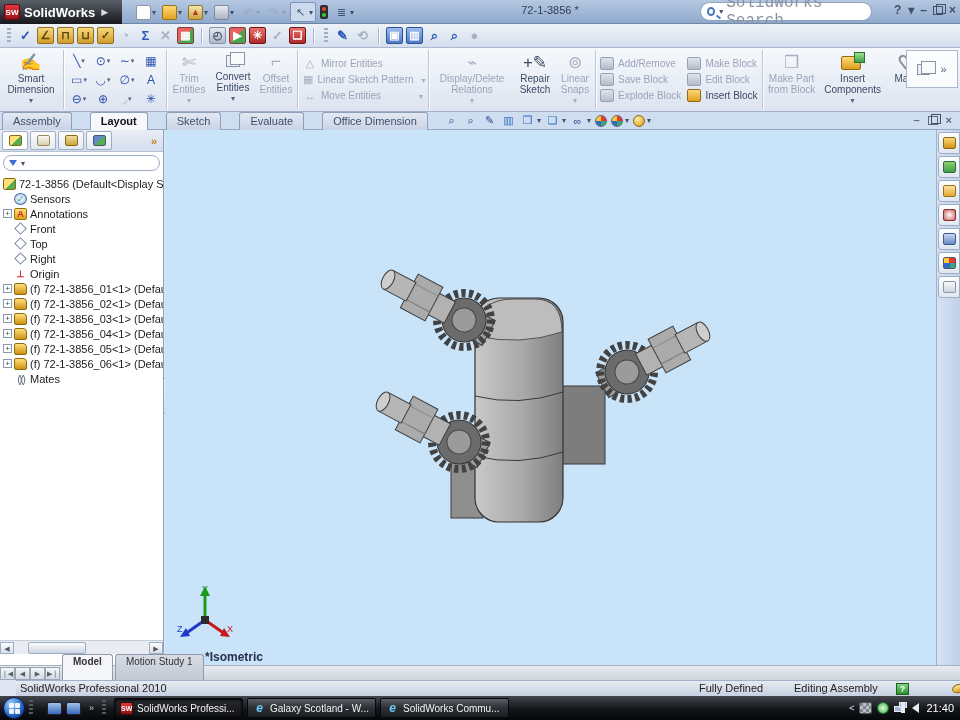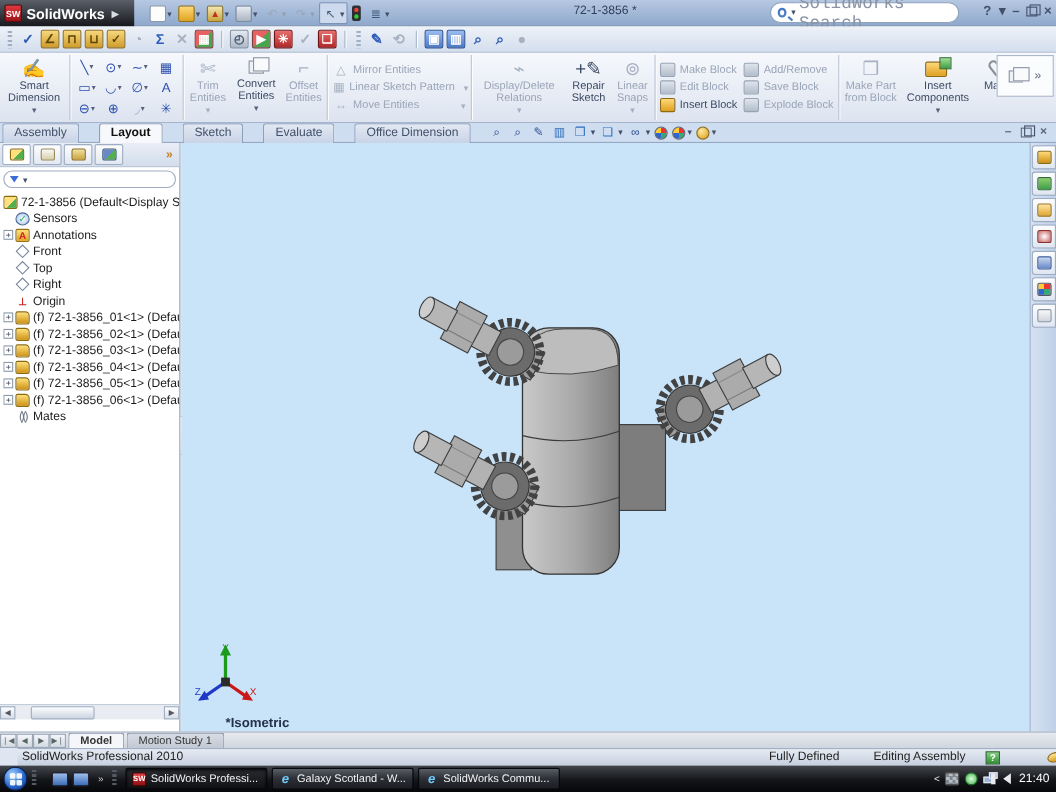--- a/index.html
+++ b/index.html
@@ -144,21 +144,21 @@
   .tp-lib { background:linear-gradient(#8ecf6a,#3f9e4c); border:1px solid #2a6e33; }
   .tp-folder { background:linear-gradient(#ffe4a0,#e0a830); border:1px solid #9a7110; }
   .tp-search { background:radial-gradient(#fff,#c86060); border:1px solid #8a3030; }
   .tp-palette { background:linear-gradient(#c8d8f0,#6888c8); border:1px solid #3a5a9a; }
   .tp-appear { border-radius:50%; background:conic-gradient(#e33 0 25%, #3a7 25% 50%, #36c 50% 75%, #fc3 75%); border:1px solid #556; }
   .tp-props { background:linear-gradient(#f8f8f8,#d0d5dc); border:1px solid #8a94a4; }
 
   
   .bottomtabs { position:absolute; left:0; top:665px; width:960px; height:15px; background:linear-gradient(#e8ebf0,#cfd5de); border-top:1px solid #a8b2c0; display:flex; align-items:flex-end; }
   .navbtn { width:15px; height:13px; background:linear-gradient(#f4f6f9,#d4dae2); border:1px solid #9aa6b6; font-size:7px; color:#566; text-align:center; line-height:12px; }
-  .btab { height:14px; padding:1px 10px 0; font-size:10px; color:#333; background:linear-gradient(#d7dce4,#c2c9d4); border:1px solid #8f9bac; border-bottom:none; border-radius:3px 3px 0 0; margin-left:2px; white-space:nowrap;margin-top:26px; }
+  .btab { height:26px; padding:1px 10px 0; font-size:10px; color:#333; background:linear-gradient(#d7dce4,#c2c9d4); border:1px solid #8f9bac; border-bottom:none; border-radius:3px 3px 0 0; margin-left:2px; white-space:nowrap;margin-top:26px; }
   .btab.active { background:#f4f6f9; font-weight:bold; }
 
   
   .statusbar { position:absolute; left:16px; top:680px; width:960px; height:16px; background:linear-gradient(#e6ebf2,#c6d0e0); border-top:1px solid #9fb0c8; font-size:11px; color:#222; }
   .statusbar .lefttext { position:absolute; left:4px; top:1px; }
   .sfield { position:absolute; top:1px; }
   .helpbox { position:absolute; left:880px; top:2px; width:13px; height:12px; background:linear-gradient(#7fd37f,#2e8f2e); border:1px solid #1d5f1d; color:#fff; font-size:9px; font-weight:bold; text-align:center; line-height:11px; }
   .goldellipse { position:absolute; left:936px; top:3px; width:13px; height:9px; border-radius:50%; background:linear-gradient(#ffe9a0,#d79c16); border:1px solid #8d6a14; transform:rotate(-20deg); }
 
   
@@ -348,43 +348,43 @@
     </div>
     <div class="rbtn dis" style="width:38px">
       <span class="ric" style="color:#a6b1c2;">⊚</span>
       <span class="rlabel">Linear Snaps</span>
       <span class="rdd">▾</span>
     </div>
     <div class="rsep"></div>
     <div class="blockcol">
       <div class="brow">
         <span class="bic"></span>
+        <span>Add/Remove</span>
+      </div>
+      <div class="brow">
+        <span class="bic"></span>
+        <span>Save Block</span>
+      </div>
+      <div class="brow">
+        <span class="bic"></span>
+        <span>Explode Block</span>
+      </div>
+    </div>
+    <div class="blockcol">
+      <div class="brow">
+        <span class="bic"></span>
         <span>Make Block</span>
       </div>
       <div class="brow">
         <span class="bic"></span>
         <span>Edit Block</span>
       </div>
       <div class="brow en">
         <span class="bic color"></span>
         <span>Insert Block</span>
-      </div>
-    </div>
-    <div class="blockcol">
-      <div class="brow">
-        <span class="bic"></span>
-        <span>Add/Remove</span>
-      </div>
-      <div class="brow">
-        <span class="bic"></span>
-        <span>Save Block</span>
-      </div>
-      <div class="brow">
-        <span class="bic"></span>
-        <span>Explode Block</span>
       </div>
     </div>
     <div class="rsep"></div>
     <div class="rbtn dis" style="width:56px">
       <span class="ric" style="color:#a6b1c2;">❒</span>
       <span class="rlabel">Make Part from Block</span>
     </div>
     <div class="rbtn" style="width:66px">
       <span class="ric">
           <span class="foldcube">

